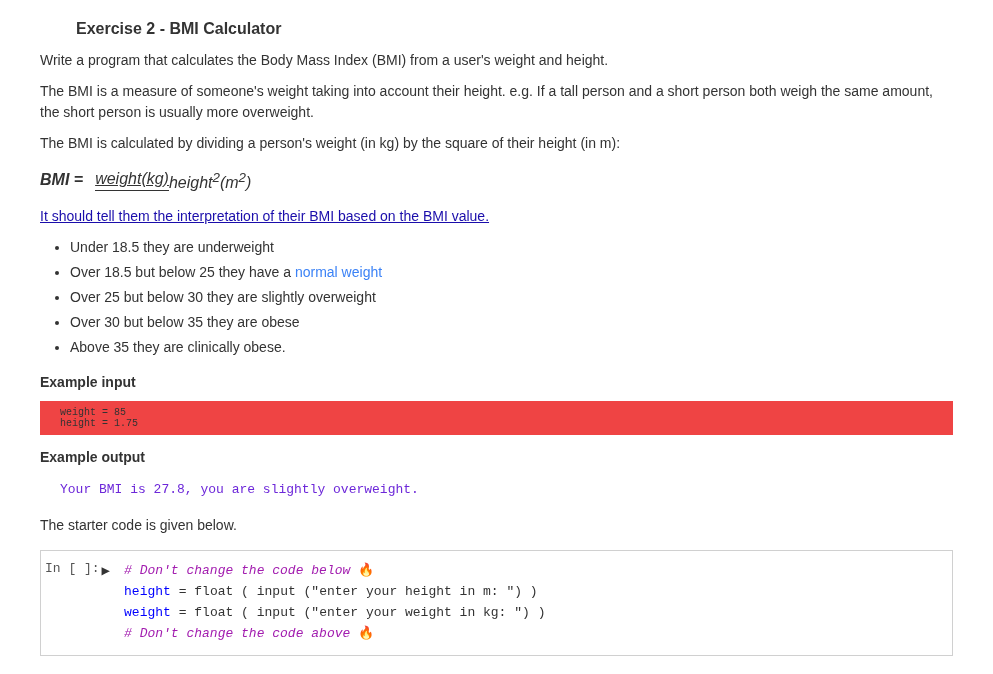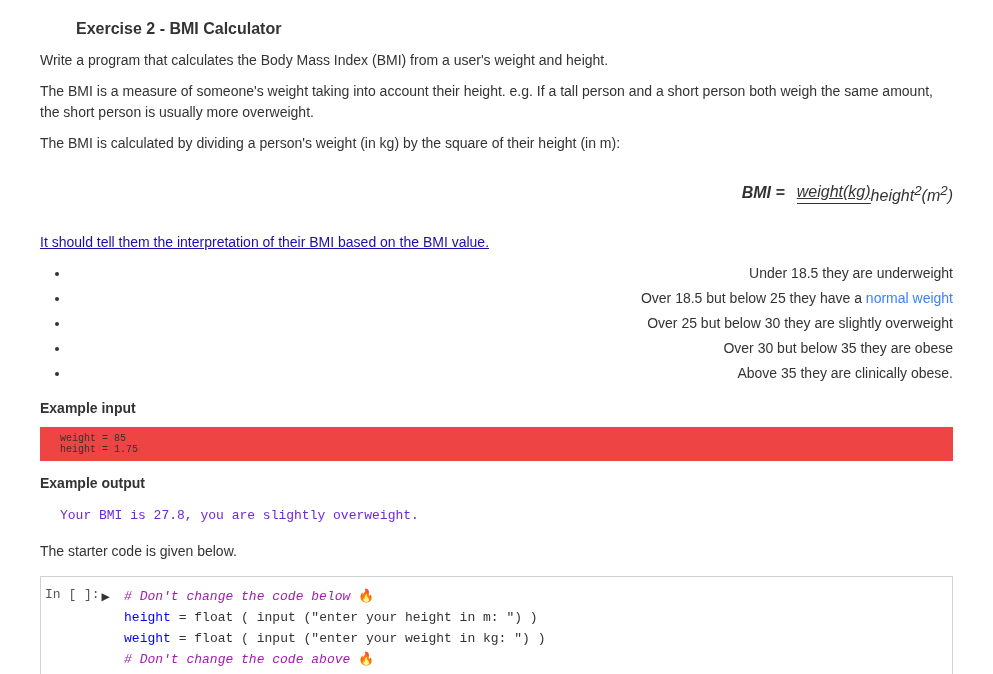--- a/index.html
+++ b/index.html
@@ -14,22 +14,22 @@
       font-size: 16px;
       font-weight: bold;
       margin-bottom: 12px;
       margin-left: 36px;
     }
     p {
       margin-bottom: 10px;
       line-height: 1.5;
     }
     .formula-container {
-      text-align: right;
-      margin: 27px 0;
+      text-align: left;
+      margin: 14px 0;
       font-style: italic;
     }
     .formula {
       display: inline-flex;
       align-items: center;
       font-size: 16px;
     }
     .formula-lhs {
       font-weight: bold;
       margin-right: 8px;
@@ -53,21 +53,20 @@
       text-decoration: underline;
       cursor: pointer;
     }
     ul {
       margin-left: 30px;
       margin-bottom: 14px;
     }
     ul li {
       margin-bottom: 4px;
       line-height: 1.5;
-      text-align: right;
     }
     .section-title {
       font-weight: bold;
       margin-bottom: 8px;
       margin-top: 12px;
     }
     .code-block {
       font-family: 'Courier New', Courier, monospace;
       font-size: 10px;
       background: #ef4444;

